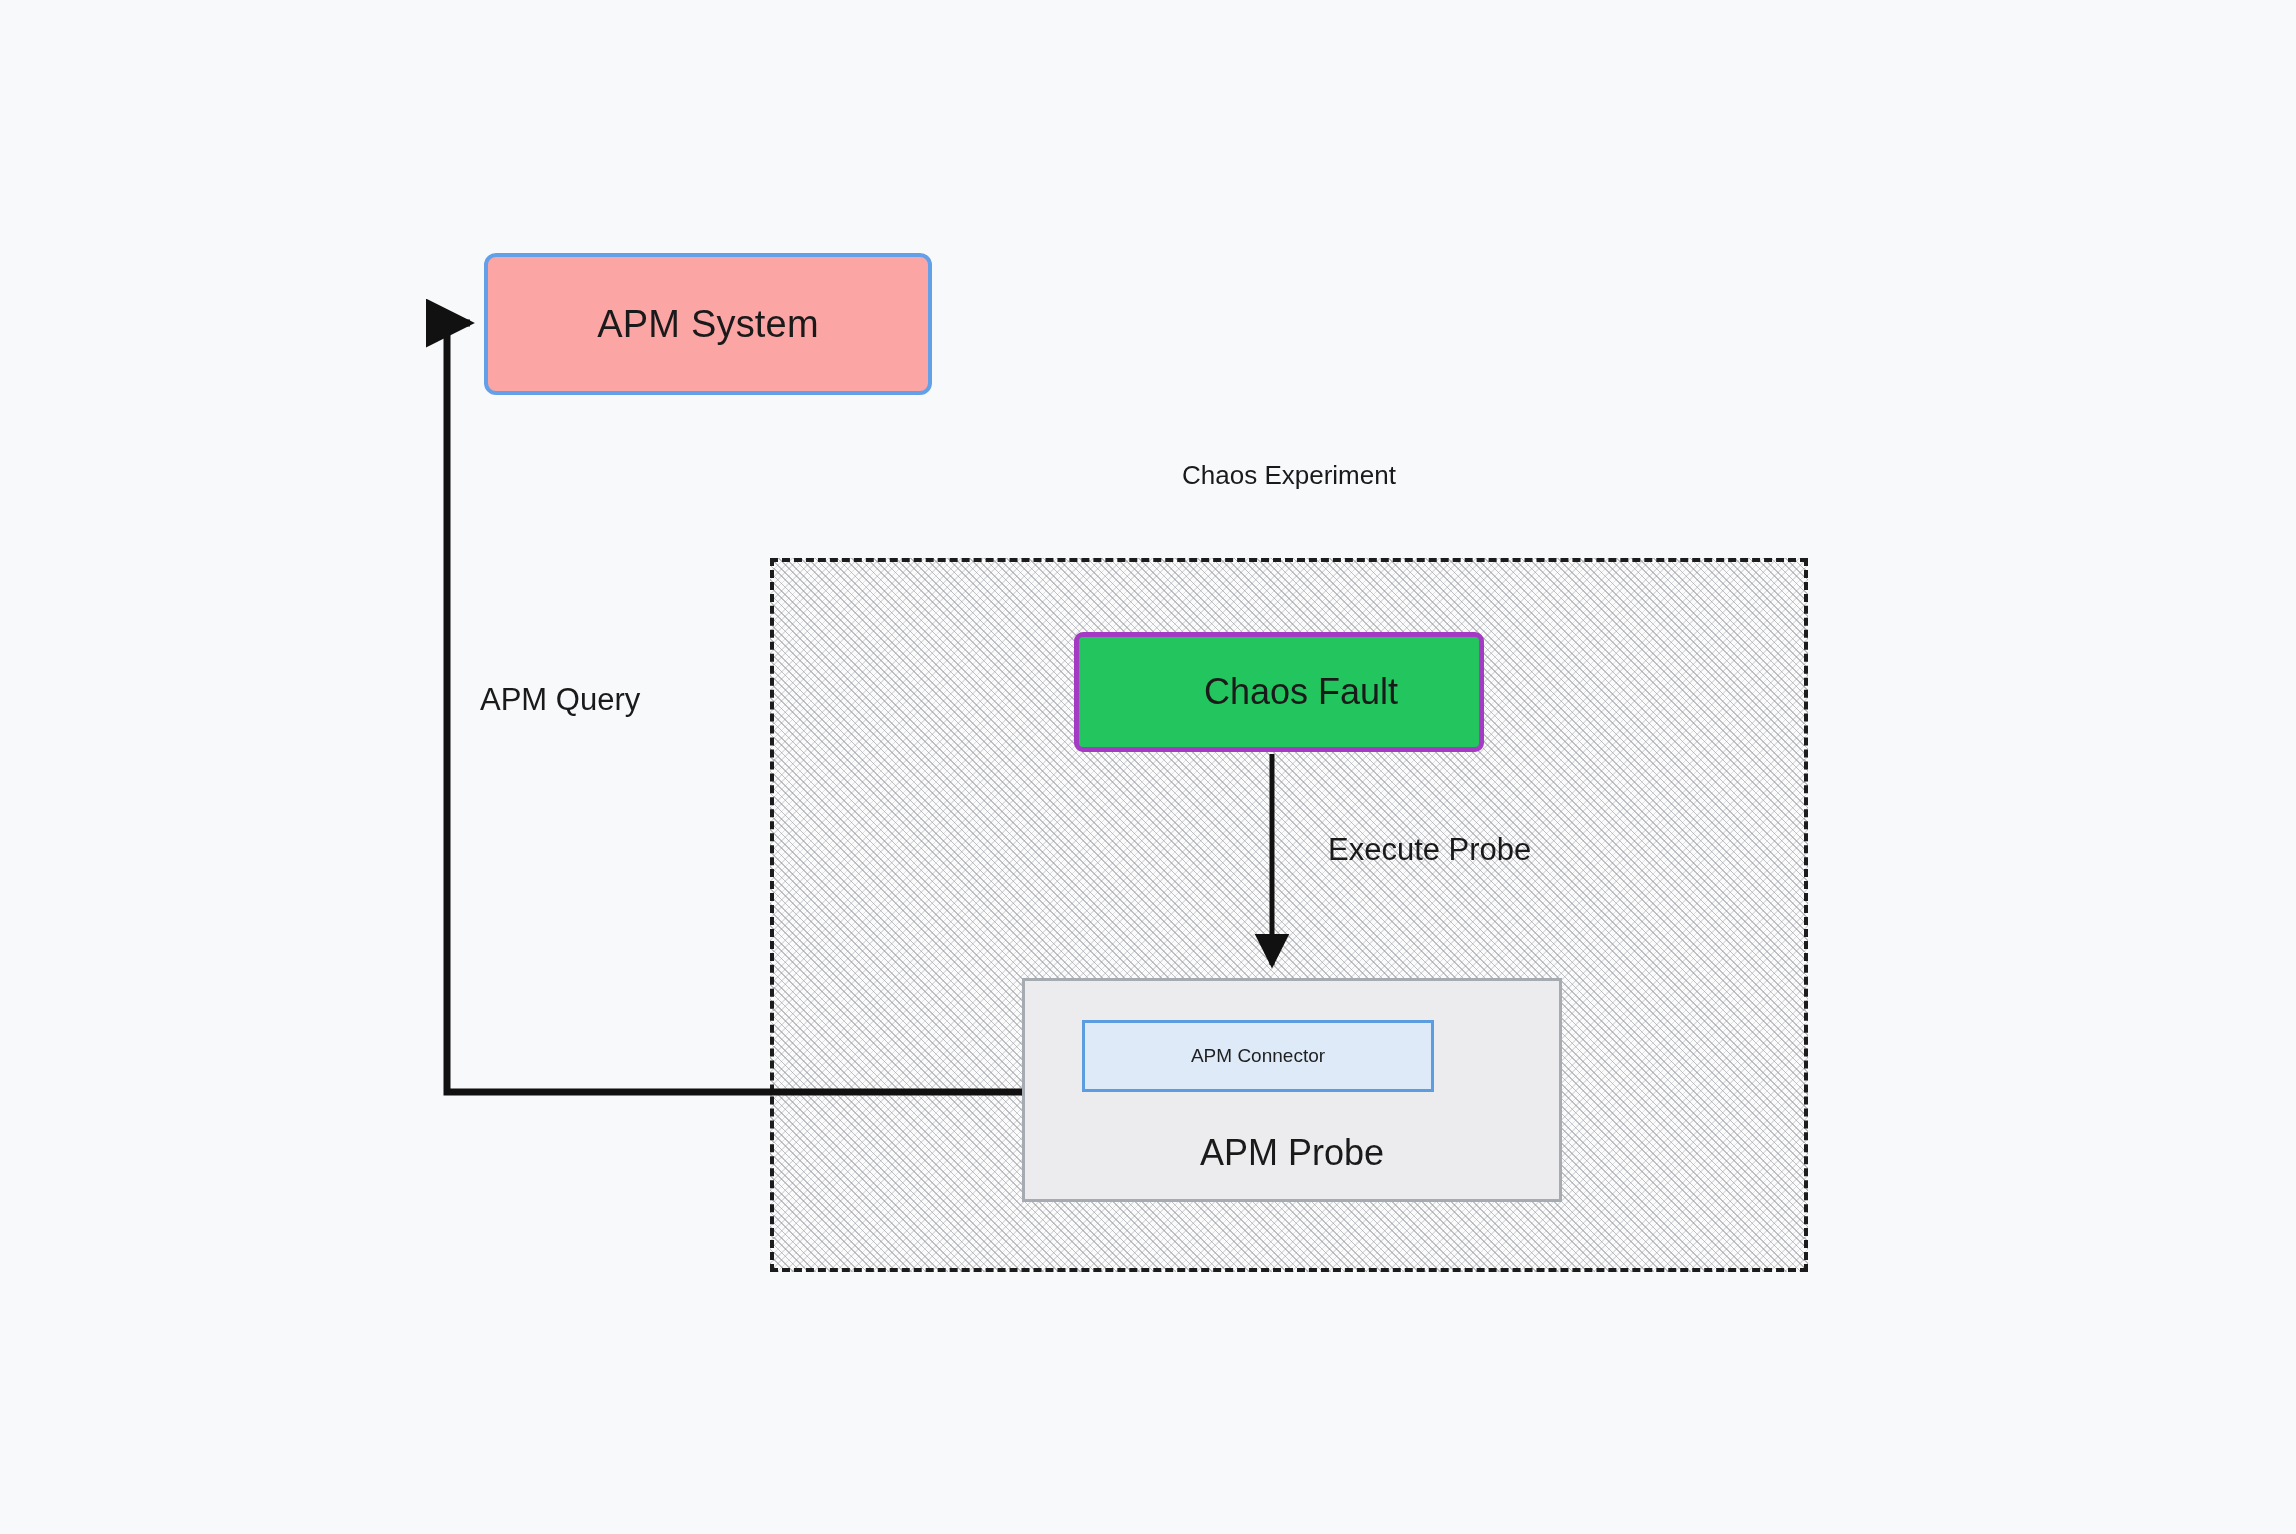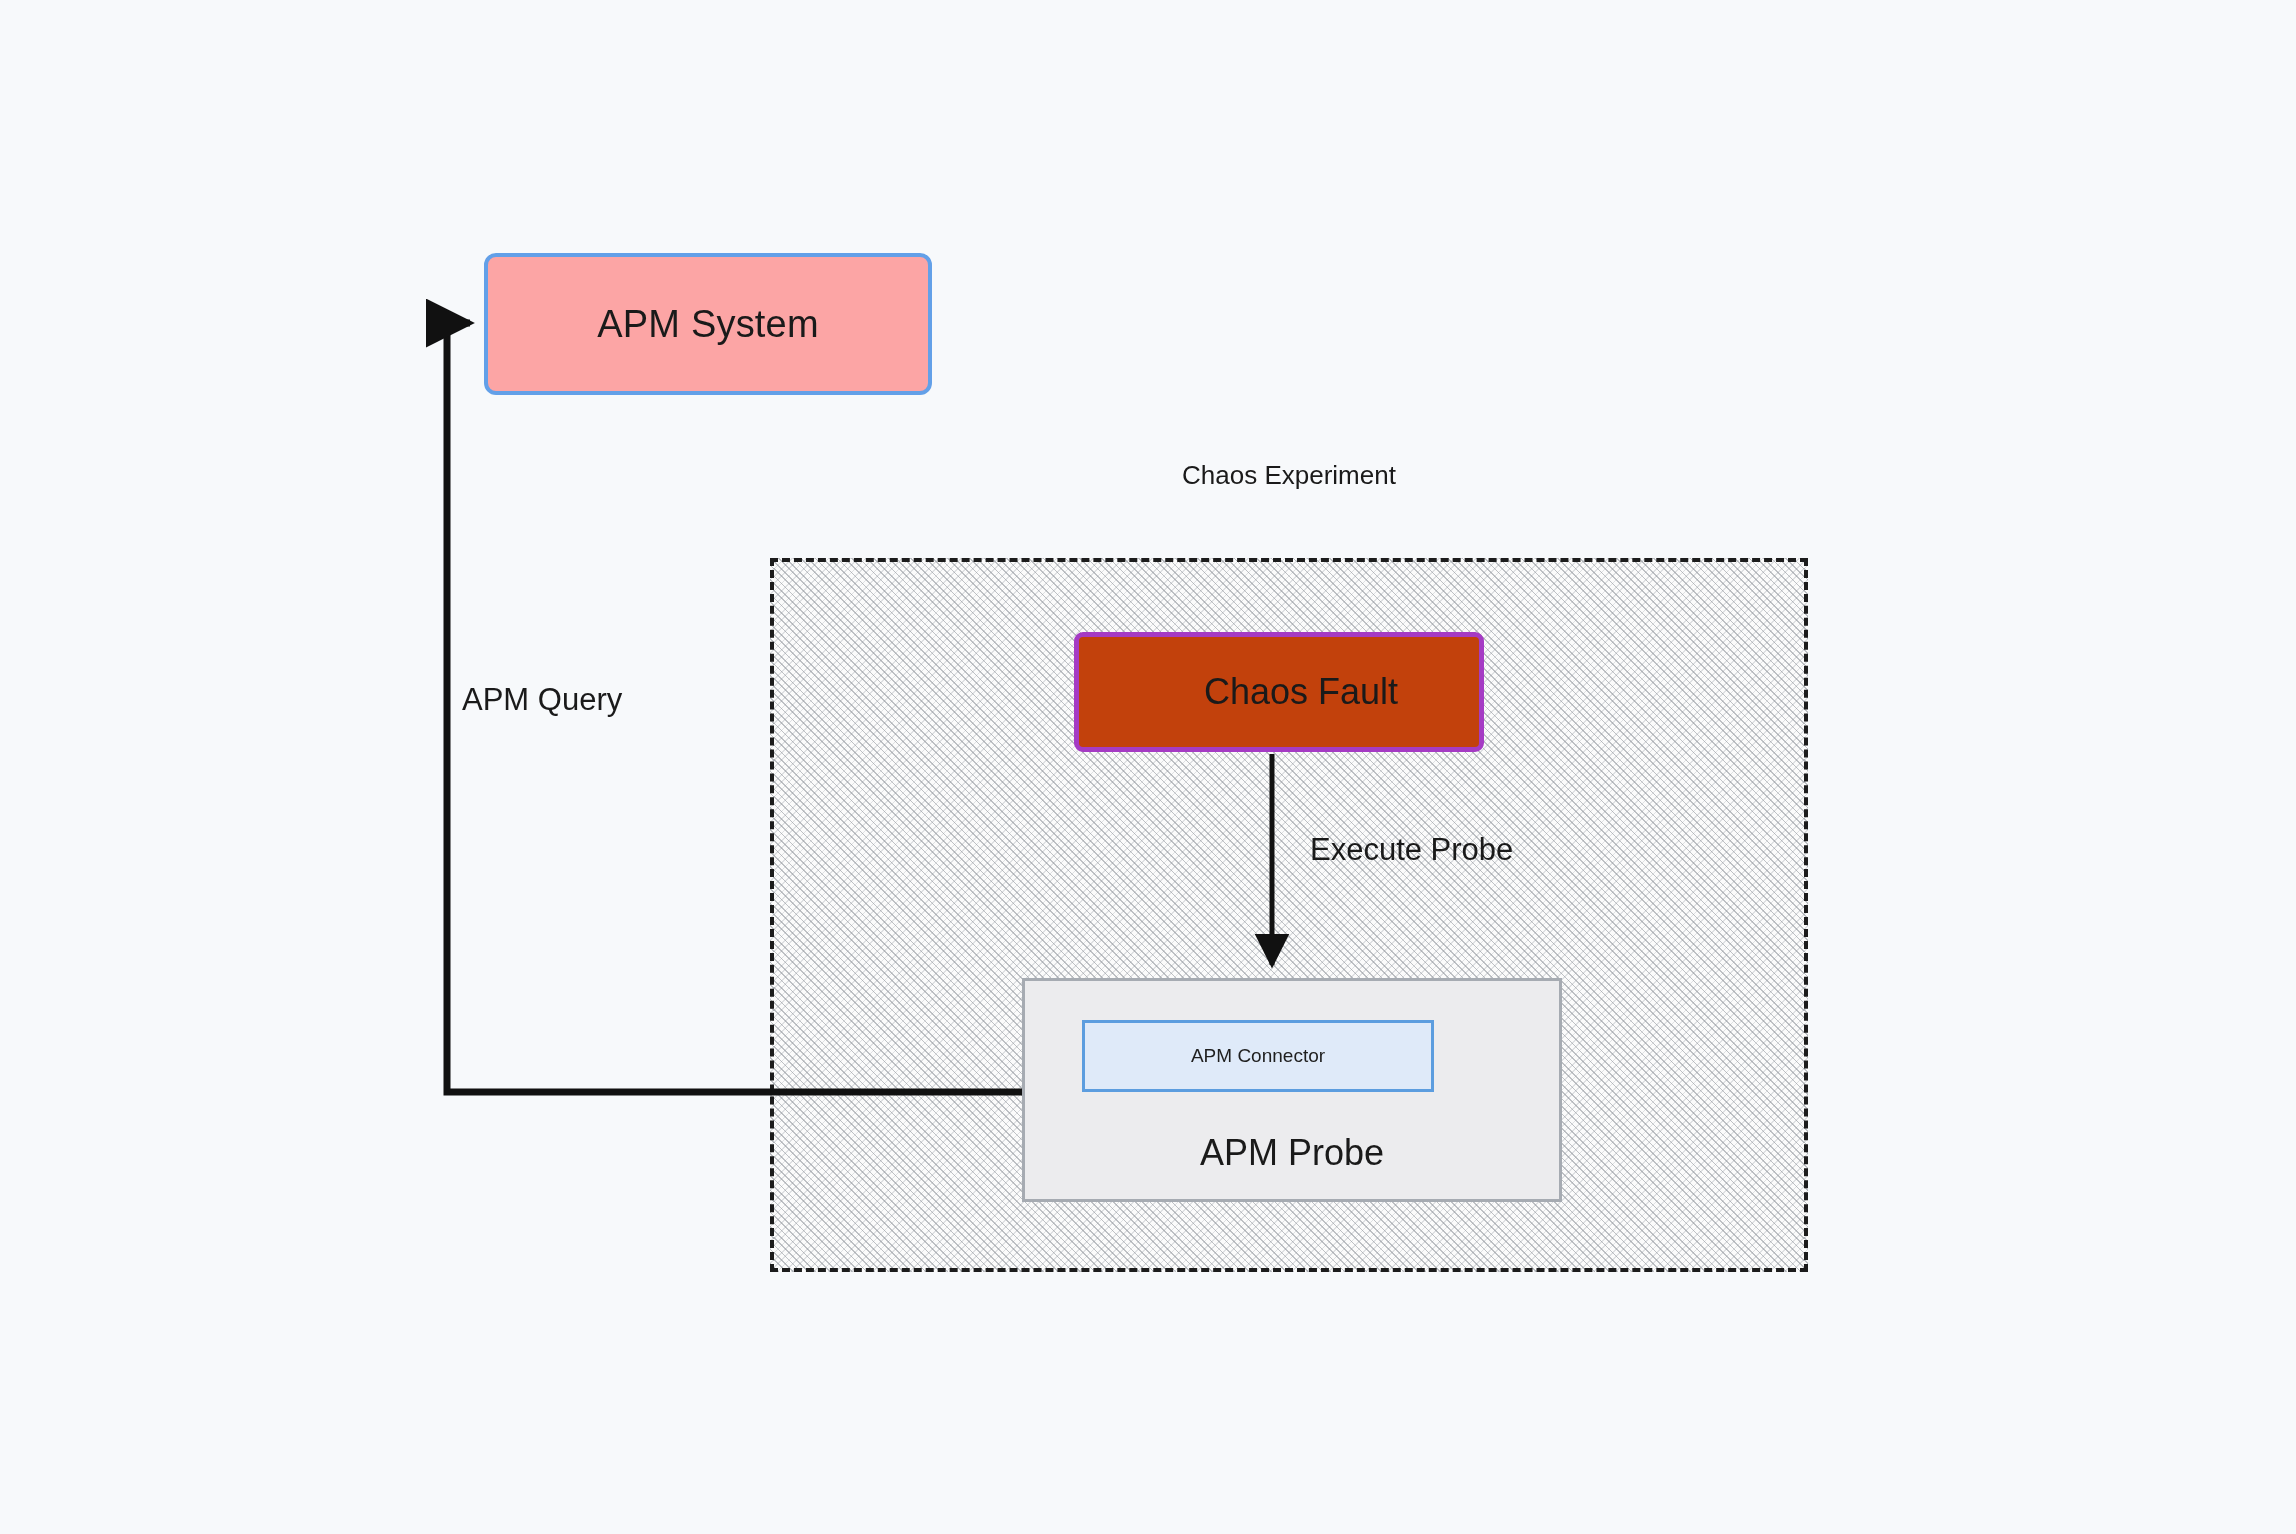--- a/index.html
+++ b/index.html
@@ -76,21 +76,21 @@
     color: #1a1a1a;
     z-index: 4;
   }
 
   
   #chaos-fault {
     left: 1074px;
     top: 632px;
     width: 410px;
     height: 120px;
-    background: #c2410c;
+    background: #22c55e;
     border: 5px solid #a53bc4;
     border-radius: 9px;
     font-size: 36px;
     z-index: 5;
     padding-left: 44px;
   }
 
   
   #apm-probe {
     position: absolute;
@@ -142,20 +142,21 @@
     z-index: 3;
     pointer-events: none;
   }
 
   .edge-label {
     position: absolute;
     font-size: 31px;
     color: #1a1a1a;
     white-space: nowrap;
     z-index: 7;
+    margin-left: 18px;
   }
   #label-apm-query { left: 462px; top: 682px; }
   #label-execute-probe { left: 1310px; top: 832px; }
 </style>
 </head>
 <body>
 
 <div id="canvas">
 
   <div id="chaos-experiment-container"></div>

